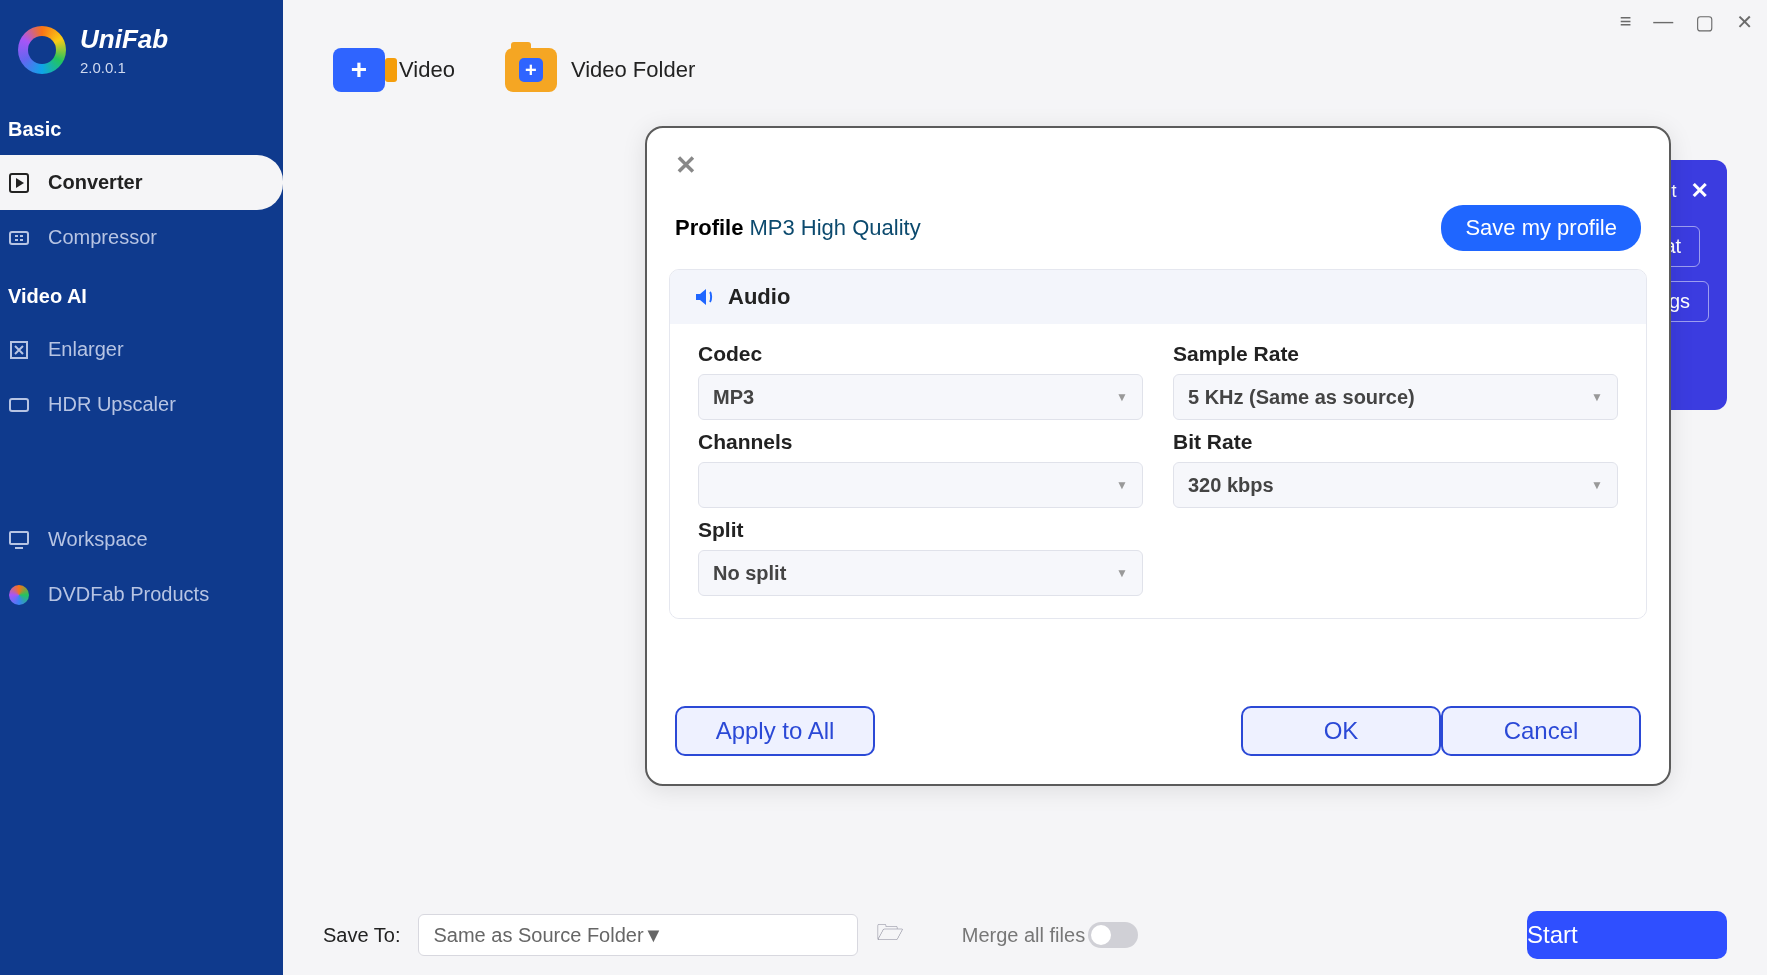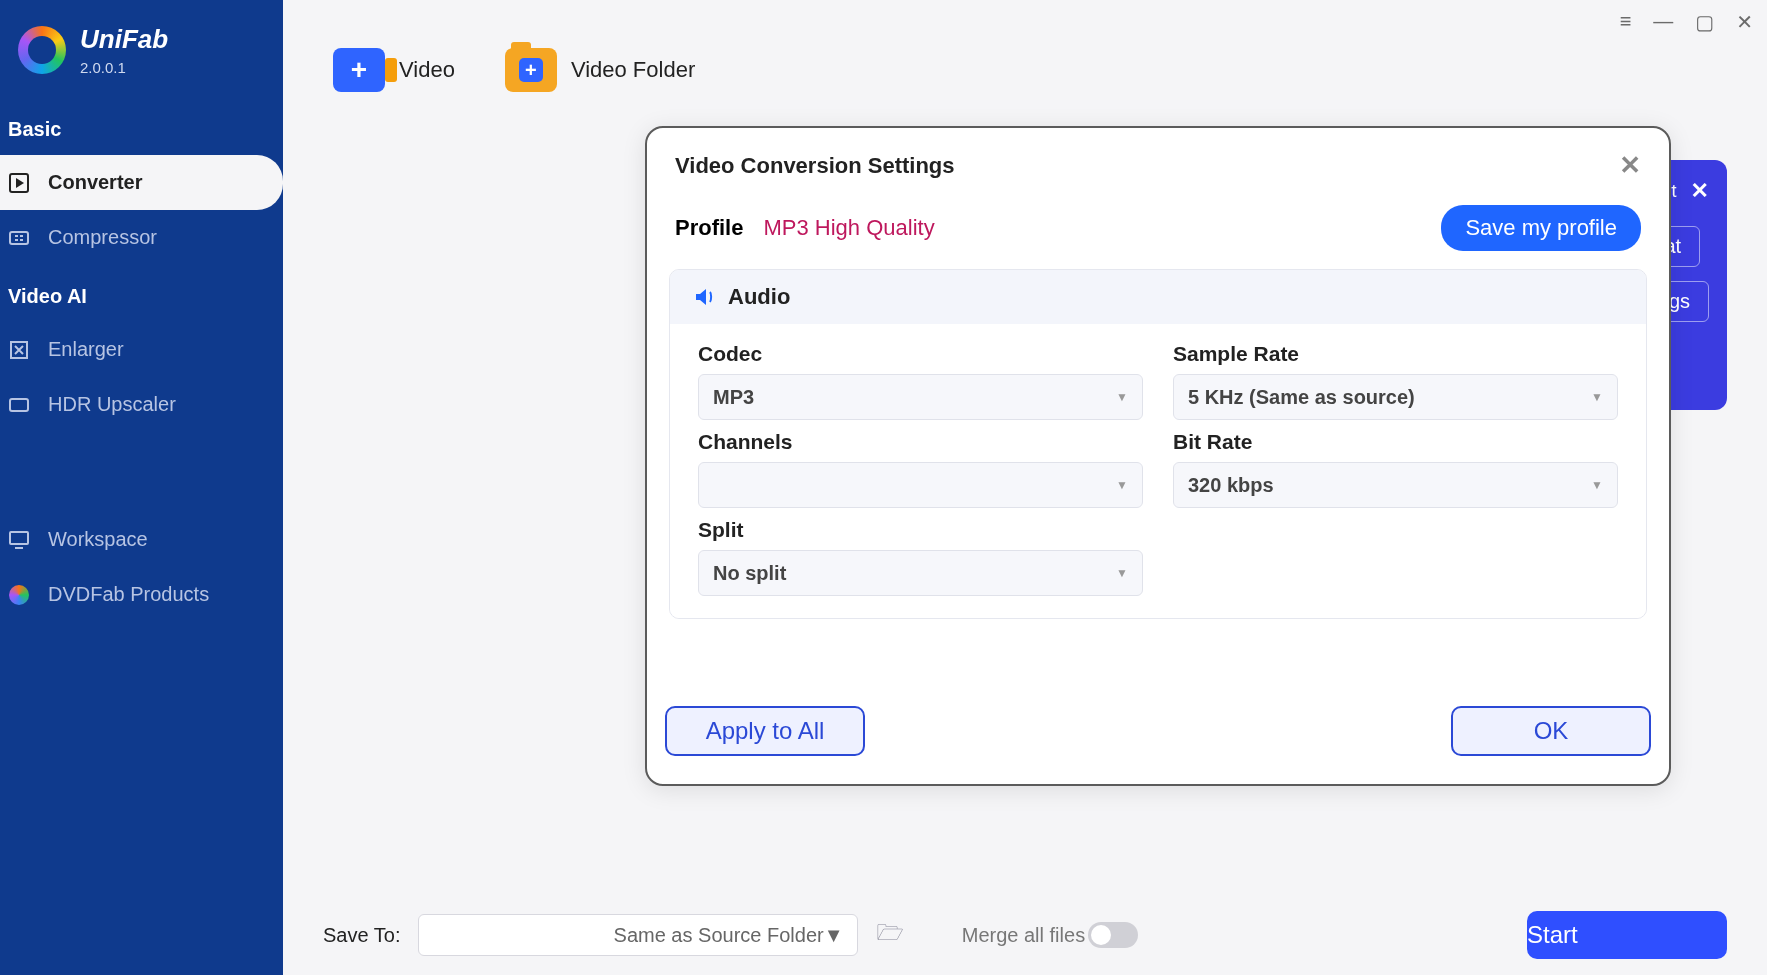--- a/index.html
+++ b/index.html
@@ -37,48 +37,48 @@
 .right-panel-top { display:flex; justify-content:flex-end; align-items:center; gap:14px; font-size:18px; }
 .right-panel-top .x { font-size:22px; font-weight:700; cursor:pointer; }
 .right-panel-bg { color:#cfd4ff; font-size:18px; margin-top:20px; line-height:2.2; }
 .panel-btn { border:1px solid rgba(255,255,255,0.5); border-radius:6px; padding:8px 18px; display:inline-flex; align-items:center; gap:10px; margin-top:10px; font-size:20px; cursor:pointer; }
 .panel-btn + .panel-btn { margin-top: 14px; }
 .panel-btns { display:flex; flex-direction:column; align-items:flex-start; margin-top:12px; }
 
 
 .footer { position:absolute; bottom:0; left:0; right:0; height:80px; display:flex; align-items:center; padding: 0 40px 0 40px; gap: 18px; background:#f5f5f7; }
 .footer-label { font-size:20px; color:#222; }
-.save-select { flex: 0 0 440px; height:42px; border:1px solid #d8d8df; border-radius:6px; background:#fff; display:flex; align-items:center; padding:0 14px; justify-content:flex-end; font-size:20px; color:#666; }
+.save-select { flex: 0 0 440px; height:42px; border:1px solid #d8d8df; border-radius:6px; background:#fff; display:flex; align-items:center; padding:0 14px; justify-content:flex-start; font-size:20px; color:#666; }
 .folder-icon { font-size:22px; color:#8a8a9a; cursor:pointer; }
 .merge { display:flex; align-items:center; gap:3px; margin-left:40px; font-size:20px; color:#777; }
 .switch { width:50px; height:26px; border-radius:13px; background:#d0d0d6; position:relative; cursor:pointer; }
 .switch::after { content:""; position:absolute; left:3px; top:3px; width:20px; height:20px; border-radius:50%; background:#fff; }
 .start-btn { margin-left:auto; width:200px; height:48px; border-radius:10px; background:#2f4fff; color:#fff; font-size:24px; display:flex; align-items:center; justify-content:flex-start; cursor:pointer; }
 
 
 .modal { position:absolute; top:126px; left:362px; width:1026px; height:660px; background:#fff; border:2px solid #5b5b5b; border-radius:18px; padding: 22px 0 28px 0; box-shadow:0 4px 24px rgba(0,0,0,0.1); display:flex; flex-direction:column; }
 .modal-header { display:flex; align-items:center; justify-content:space-between; padding:0 28px 20px 28px; }
 .modal-title { font-size:22px; font-weight:700; color:#222; }
 .modal-close { font-size:26px; color:#888; cursor:pointer; font-weight:700; }
 .profile-row { display:flex; align-items:center; justify-content:space-between; padding: 4px 28px 18px 28px; }
 .profile-label { font-size:22px; }
 .profile-label b { font-weight:700; }
-.profile-value { color:#be185d; margin-left:20px; }
+.profile-value { color:#0c4a6e; margin-left:6px; }
 .save-profile { background:#1f66ff; color:#fff; border-radius:22px; padding:10px 24px; font-size:22px; cursor:pointer; }
 
 .settings-card { margin: 0 22px; border:1px solid #e5e7ef; border-radius:10px; background:#fbfbfd; overflow:hidden; }
 .card-head { display:flex; align-items:center; gap:12px; padding:14px 22px; background:#f3f5fb; font-size:22px; font-weight:700; color:#222; }
 .card-head .sound-icon { color:#1f66ff; font-size:24px; }
 .grid { display:grid; grid-template-columns: 1fr 1fr; gap: 10px 30px; padding: 18px 28px 22px 28px; background:#fff; }
 .field-label { font-size:21px; font-weight:700; color:#222; margin-bottom:8px; }
 .select { height:46px; border:1px solid #e0e2ea; border-radius:6px; background:#f6f7fb; display:flex; align-items:center; justify-content:space-between; padding:0 14px; font-size:20px; color:#444; cursor:pointer;font-weight:bold; }
 .select .caret { color:#999; font-size:12px; }
 .cell { display:flex; flex-direction:column; }
 
-.modal-actions { margin-top:auto; display:flex; padding: 0 18px; gap: 0; align-items: center; }
+.modal-actions { margin-top:auto; display:flex; padding: 0 28px; gap: 0; align-items: center; }
 .btn-outline { flex:0 0 auto; min-width: 200px; height:50px; border:2px solid #2b49d6; border-radius:10px; background:#eef1ff; color:#2b49d6; font-size:24px; display:flex; align-items:center; justify-content:center; cursor:pointer; }
 .modal-actions .spacer { flex:1; }
 .modal-actions .btn-outline.ok, .modal-actions .btn-outline.cancel { min-width: 200px; }
 
 svg { display:block; }
 </style>
 </head>
 <body>
 
 <div class="sidebar">
@@ -218,21 +218,20 @@
       <span>Merge all files</span>
       <div class="switch"></div>
     </div>
     <div class="start-btn">
       <span>Start</span>
     </div>
   </div>
 
   <div class="modal">
     <div class="modal-header">
-      <span class="modal-title">Video Conversion Settings</span>
       <span class="modal-close">✕</span>
     </div>
     <div class="profile-row">
       <span class="profile-label">
         <b>Profile</b><span class="profile-value">MP3 High Quality</span>
       </span>
       <div class="save-profile">
         <span>Save my profile</span>
       </div>
     </div>
@@ -288,15 +287,18 @@
     </div>
 
     <div class="modal-actions">
       <div class="btn-outline">
         <span>Apply to All</span>
       </div>
       <div class="spacer"></div>
       <div class="btn-outline ok">
         <span>OK</span>
       </div>
+      <div class="btn-outline cancel">
+        <span>Cancel</span>
+      </div>
     </div>
   </div>
 </div>
 
 </body></html>

